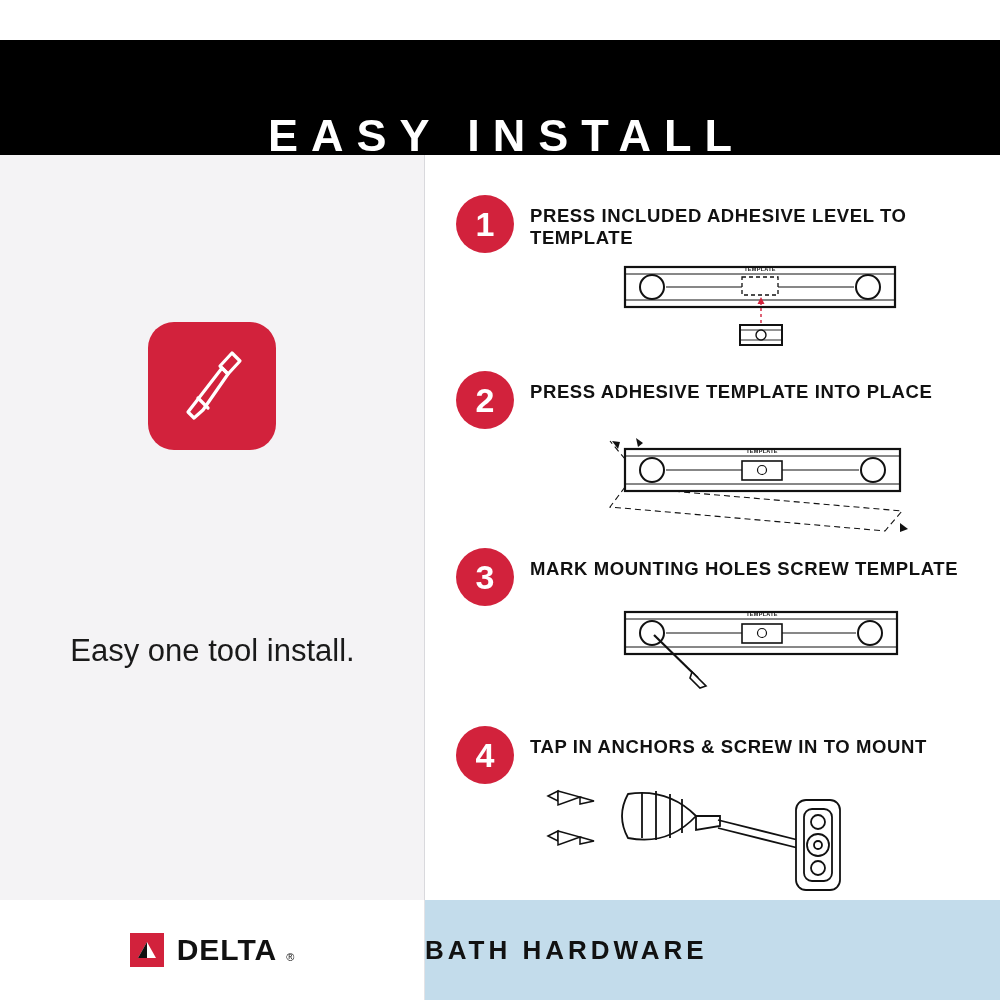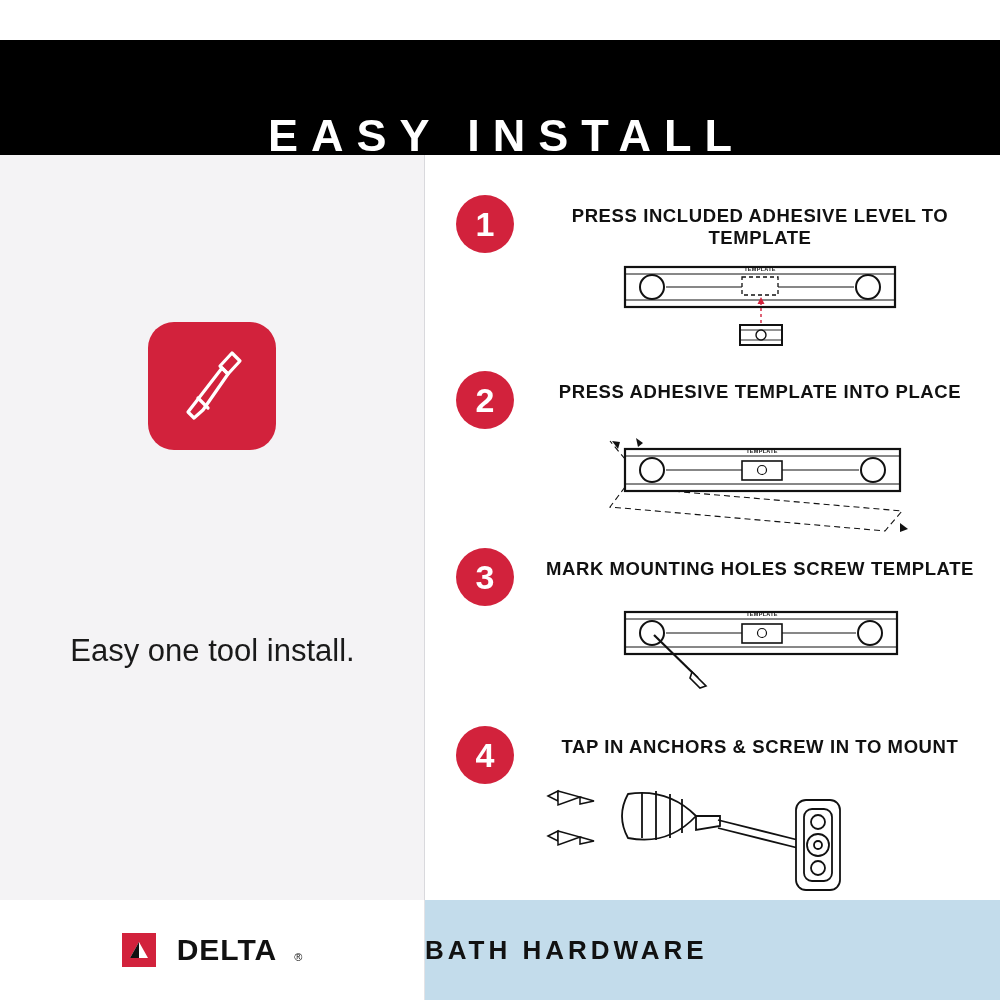--- a/index.html
+++ b/index.html
@@ -128,21 +128,20 @@
   .step-text {
     position: absolute;
     left: 105px;
     top: 10px;
     width: 460px;
     font-size: 18.5px;
     font-weight: bold;
     letter-spacing: 0.6px;
     color: #111111;
     font-family: "Liberation Sans", sans-serif;
-    text-align: center;
   }
   .step-art {
     position: absolute;
     left: 105px;
   }
 
   
   .footer-left {
     position: absolute;
     left: 0;
@@ -169,21 +168,21 @@
   }
   .footer-right-text {
     font-size: 26px;
     font-weight: bold;
     letter-spacing: 4px;
     color: #111111;
   }
   .delta-logo {
     display: flex;
     align-items: center;
-    gap: 16px;
+    gap: 8px;
   }
   .delta-mark {
     width: 34px;
     height: 34px;
     background: #d2223c;
     display: flex;
     align-items: center;
     justify-content: center;
   }
   .delta-word {

